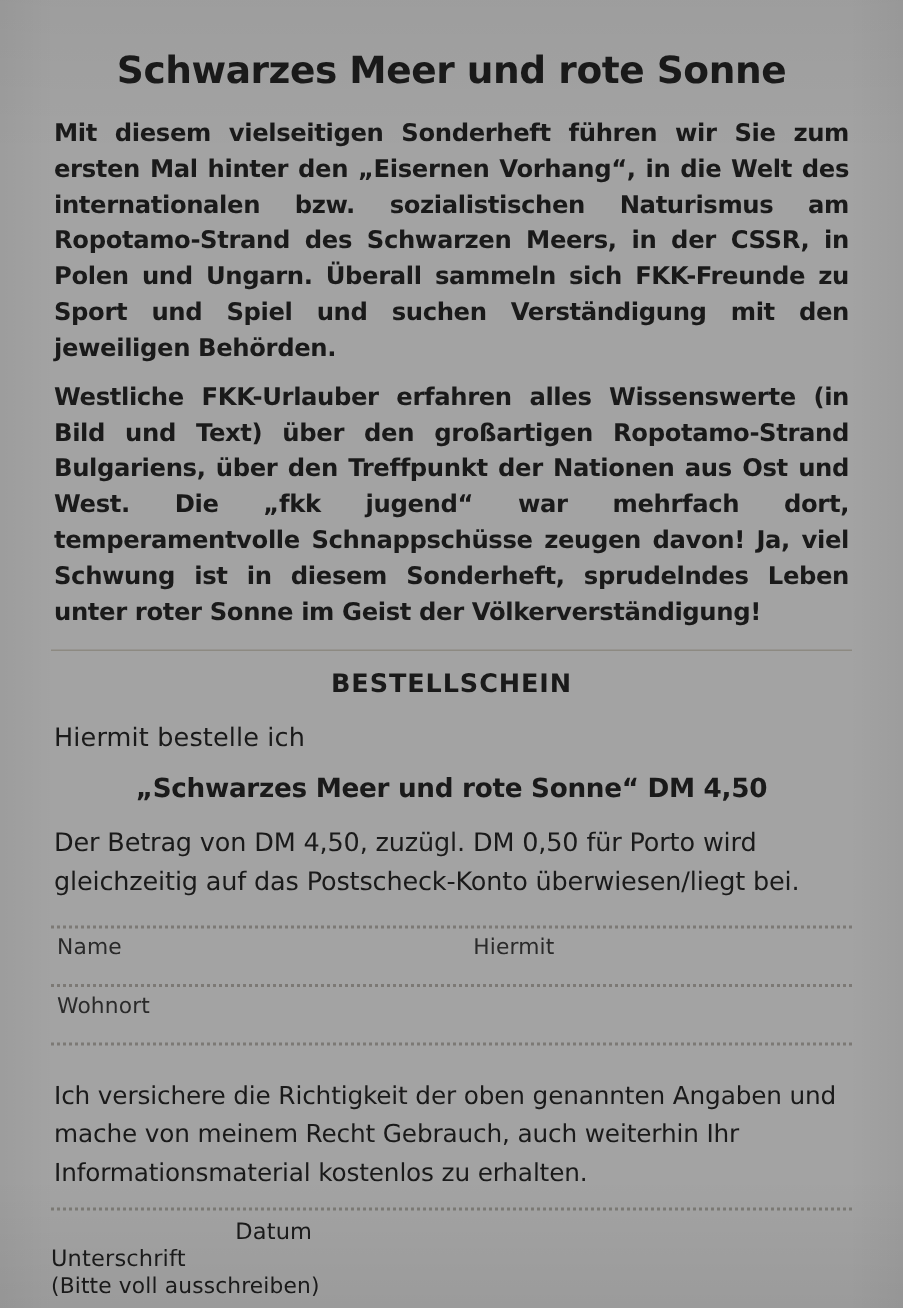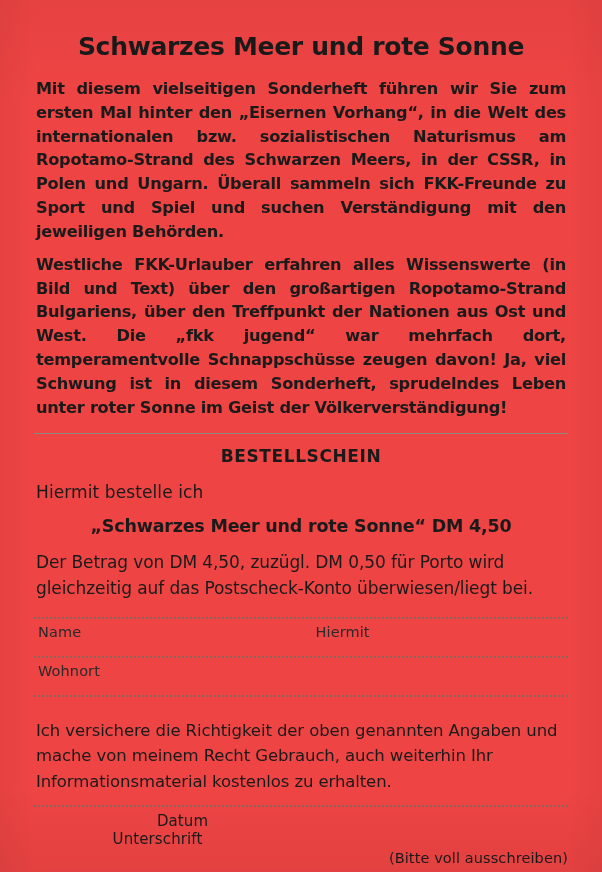--- a/index.html
+++ b/index.html
@@ -13,21 +13,21 @@
     font-family: "DejaVu Sans", sans-serif;
     color: #1a1a1a;
     overflow: hidden;
   }
   .page {
     position: relative;
     width: 602px;
     height: 872px;
     box-sizing: border-box;
     padding: 18px 34px 0 34px;
-    background: #ef4444;
+    background: #a3a3a3;
   }
   
   .page::before {
     content: "";
     position: absolute;
     inset: 0;
     background:
       linear-gradient(180deg, rgba(0,0,0,0.035) 0%, rgba(0,0,0,0) 12%),
       linear-gradient(0deg, rgba(0,0,0,0.05) 0%, rgba(0,0,0,0) 10%),
       linear-gradient(90deg, rgba(0,0,0,0.04) 0%, rgba(0,0,0,0) 6%, rgba(0,0,0,0) 94%, rgba(0,0,0,0.04) 100%);
@@ -137,26 +137,26 @@
     flex-direction: column;
   }
   .sig-labels .sig-left {
     width: 50%;
     text-align: center;
     padding-left: 30px;
     box-sizing: border-box;
   }
   .sig-labels .sig-right {
     width: 50%;
-    text-align: center;
+    text-align: left;
     padding-right: 20px;
     box-sizing: border-box;
   }
   .sig-note {
-    text-align: right;
+    text-align: left;
     font-size: 14.5px;
     margin-top: 2px;
     letter-spacing: 0.1px;
   }
 </style>
 </head>
 <body>
 
 <div class="page">
 

